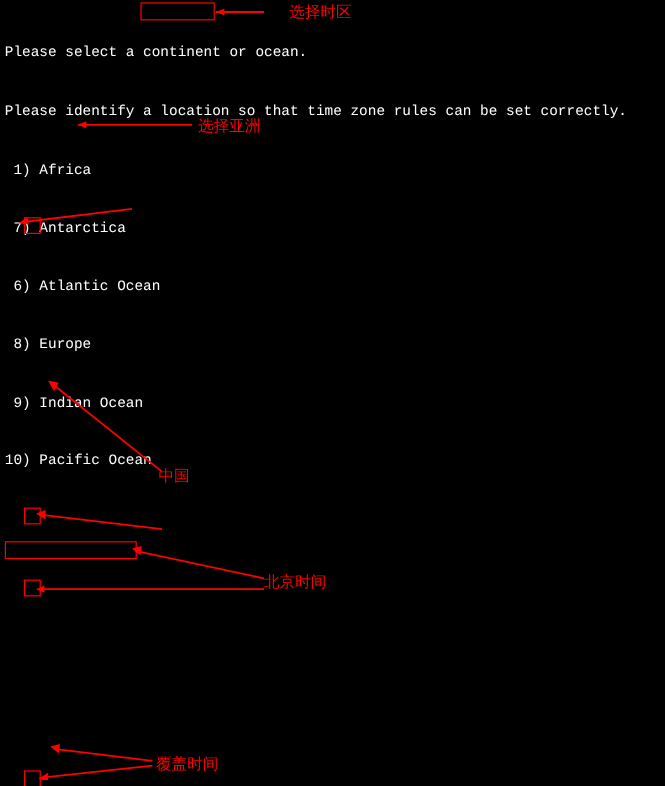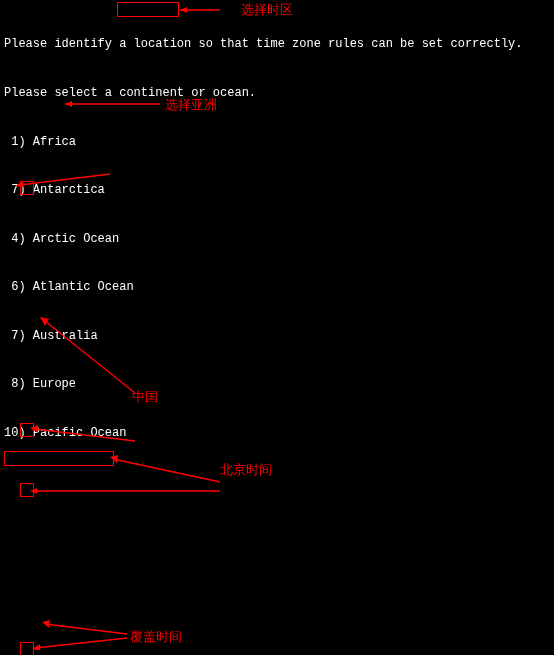--- a/index.html
+++ b/index.html
@@ -35,28 +35,27 @@
     position: absolute;
     z-index: 2;
     pointer-events: none;
   }
   .arrow svg { display: block; }
 </style>
 </head>
 <body>
 
 <div class="term">
+  <div class="line">Please select a continent or ocean.</div>
   <div class="line">Please identify a location so that time zone rules can be set correctly.</div>
-  <div class="line">Please select a continent or ocean.</div>
   <div class="line"> 1) Africa</div>
   <div class="line"> 7) Antarctica</div>
-  <div class="line"> 4) Arctic Ocean</div>
   <div class="line"> 6) Atlantic Ocean</div>
-  <div class="line"> 7) Australia</div>
   <div class="line"> 8) Europe</div>
+  <div class="line"> 9) Indian Ocean</div>
   <div class="line">10) Pacific Ocean</div>
   
   
   
 
   
 
   
   
   
@@ -80,21 +79,21 @@
 <div class="box-red" style="left:117px; top:2px; width:62px; height:15px;"></div>
 <div class="box-red" style="left:20px; top:181px; width:14px; height:14px;"></div>
 <div class="box-red" style="left:20px; top:423px; width:14px; height:14px;"></div>
 <div class="box-red" style="left:4px; top:451px; width:110px; height:15px;"></div>
 <div class="box-red" style="left:20px; top:483px; width:14px; height:14px;"></div>
 <div class="box-red" style="left:20px; top:642px; width:14px; height:14px;"></div>
 
 <div class="annotation" style="left:225px; top:1px;margin-left:16px;">选择时区</div>
 <div class="annotation" style="left:165px; top:96px;">选择亚洲</div>
 <div class="annotation" style="left:132px; top:388px;">中国</div>
-<div class="annotation" style="left:220px; top:461px;">北京时间</div>
+<div class="annotation" style="left:220px; top:476px;">北京时间</div>
 <div class="annotation" style="left:130px; top:628px;">覆盖时间</div>
 
 <div class="arrow" style="left:180px; top:6px;">
   <svg width="45" height="8">
       <line x1="0" y1="4" x2="40" y2="4" stroke="#ff0000" stroke-width="1.5"></line>
       <polygon points="0,4 7,1 7,7" fill="#ff0000"></polygon>
     </svg>
 </div>
 <div class="arrow" style="left:65px; top:100px;">
   <svg width="100" height="8">

